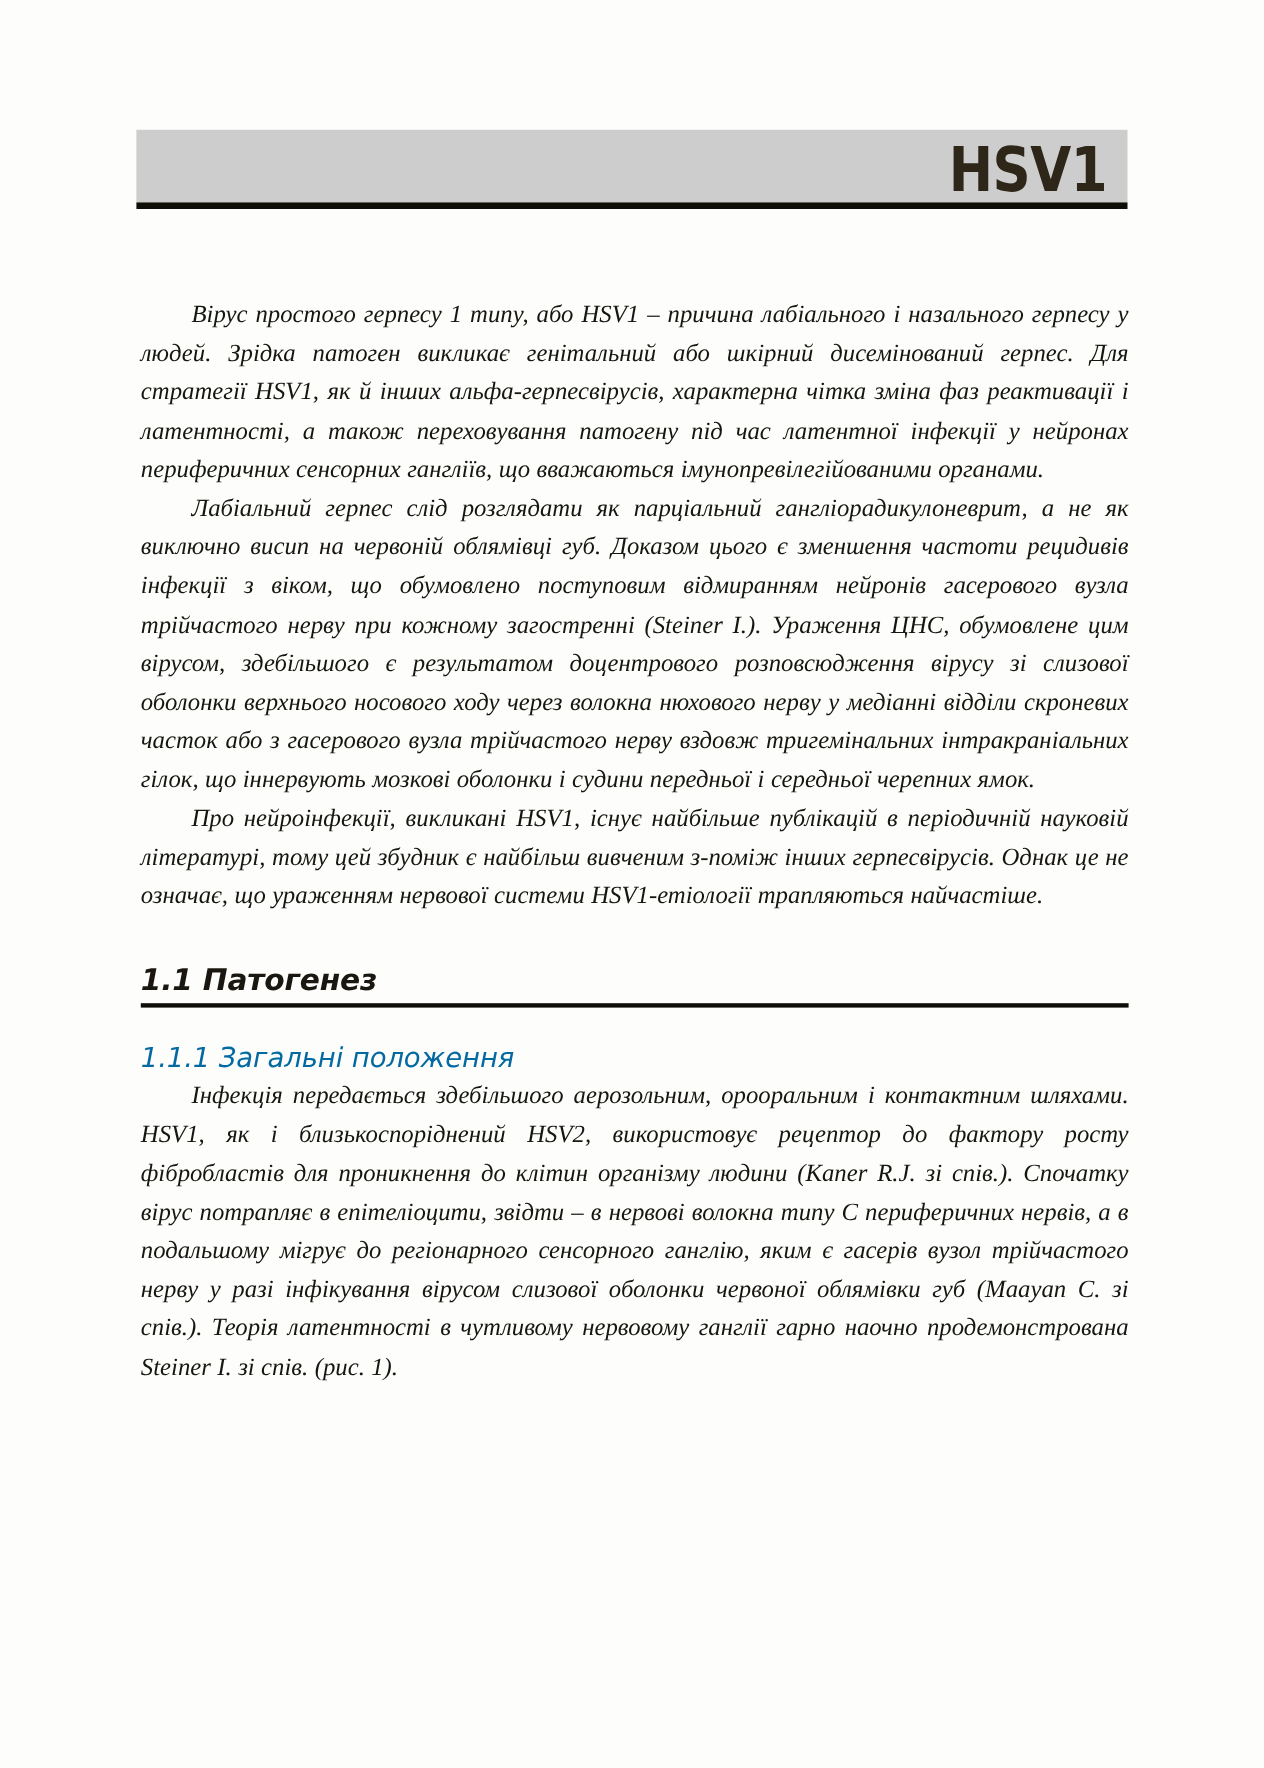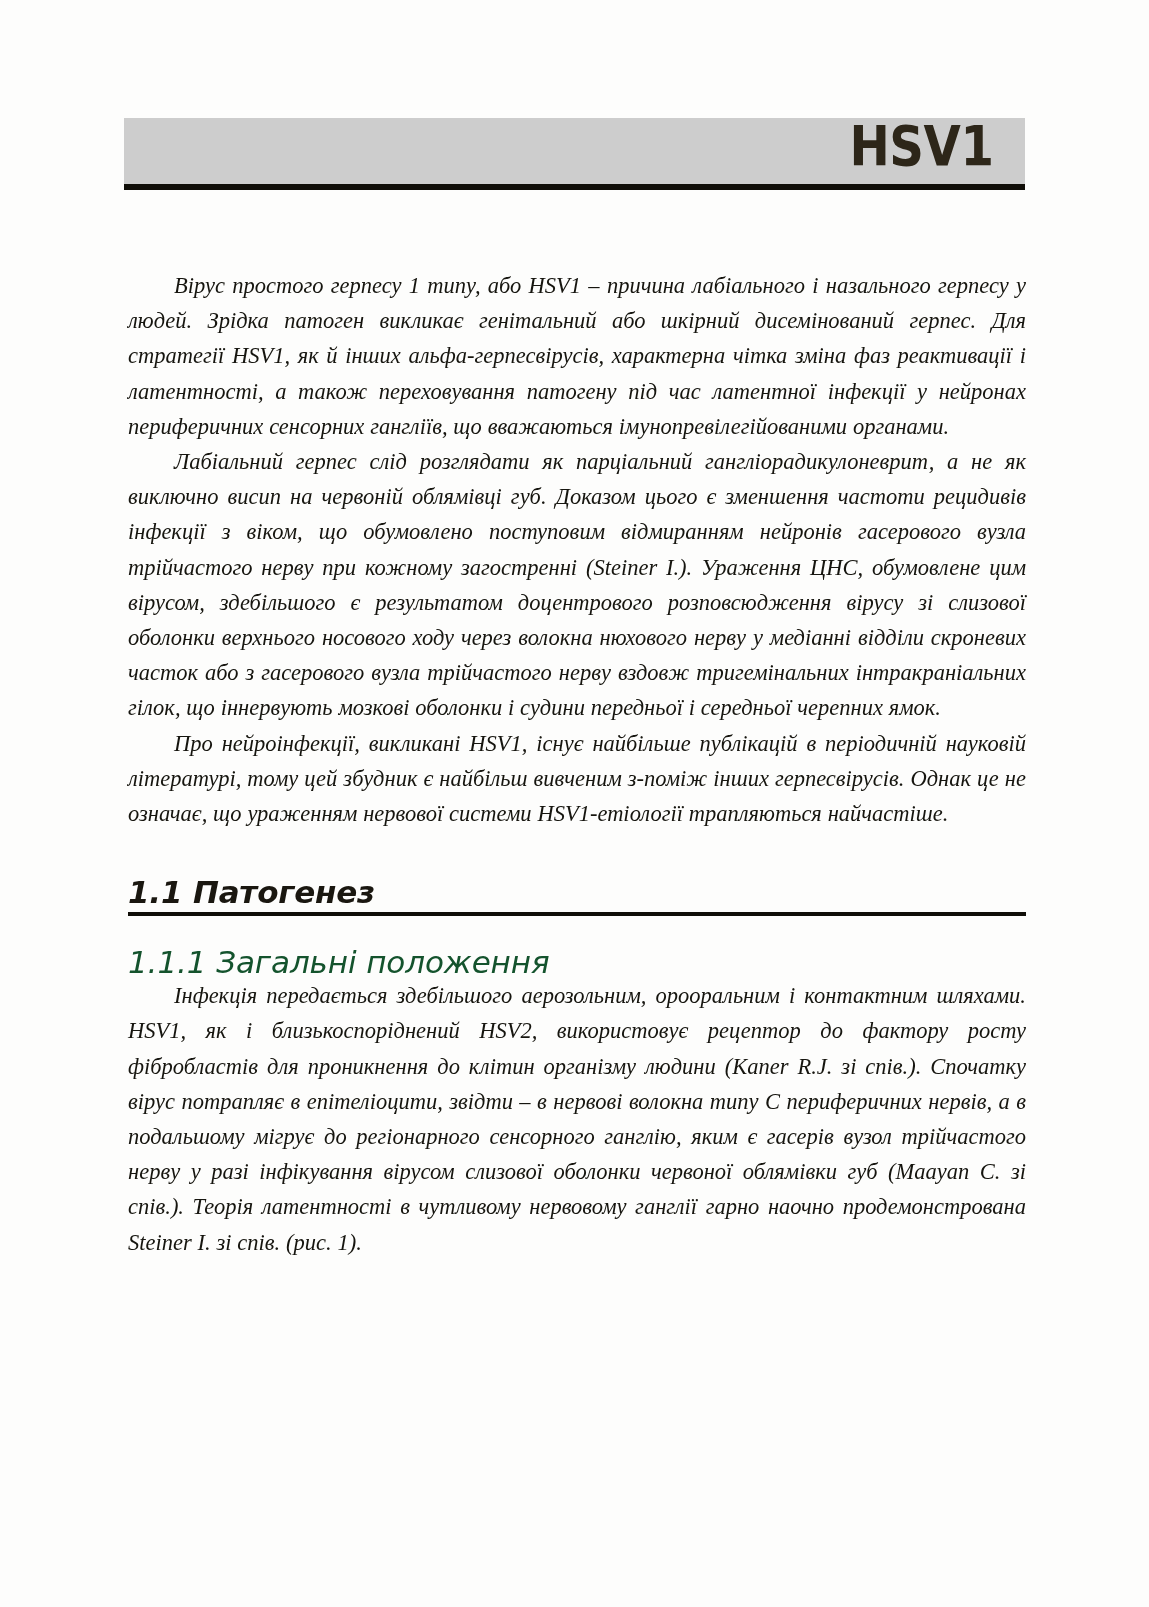--- a/index.html
+++ b/index.html
@@ -26,24 +26,24 @@
 
   
   .header-banner {
     position: absolute;
     left: 124px;
     top: 118px;
     width: 901px;
     height: 66px;
     background: #cdcdcd;
     display: flex;
-    align-items: flex-start;
+    align-items: flex-end;
     justify-content: flex-end;
     box-sizing: border-box;
-    padding-right: 31px;
+    padding-right: 18px;
   }
   .header-title {
     font-family: "DejaVu Sans", "Liberation Sans", sans-serif;
     font-weight: 700;
     font-size: 56px;
     line-height: 1;
     letter-spacing: -0.5px;
     color: #2d2619;
     transform: scaleX(0.86);
     transform-origin: right center;
@@ -79,40 +79,40 @@
   }
 
   
   .h2-wrap {
     margin-top: 44px;
   }
   h2.section-h2 {
     margin: 0 0 0 0;
     font-family: "DejaVu Sans", "Liberation Sans", sans-serif;
     font-weight: 700;
-    font-size: 31px;
+    font-size: 27px;
     line-height: 34px;
     letter-spacing: -0.2px;
     color: #1a1710;
   }
   .h2-rule {
     margin-top: 3px;
     width: 898px;
     height: 4px;
     background: #100e08;
   }
 
   h3.section-h3 {
     margin: 30px 0 0 0;
     font-family: "DejaVu Sans", "Liberation Sans", sans-serif;
     font-weight: 400;
-    font-size: 31px;
+    font-size: 25px;
     line-height: 32px;
     letter-spacing: -0.1px;
-    color: #14532d;
+    color: #0369a1;
   }
 
   .after-h3 {
     margin-top: 26px;
   }
   .par-gap {
     margin-top: 0;
   }
 </style>
 </head>

